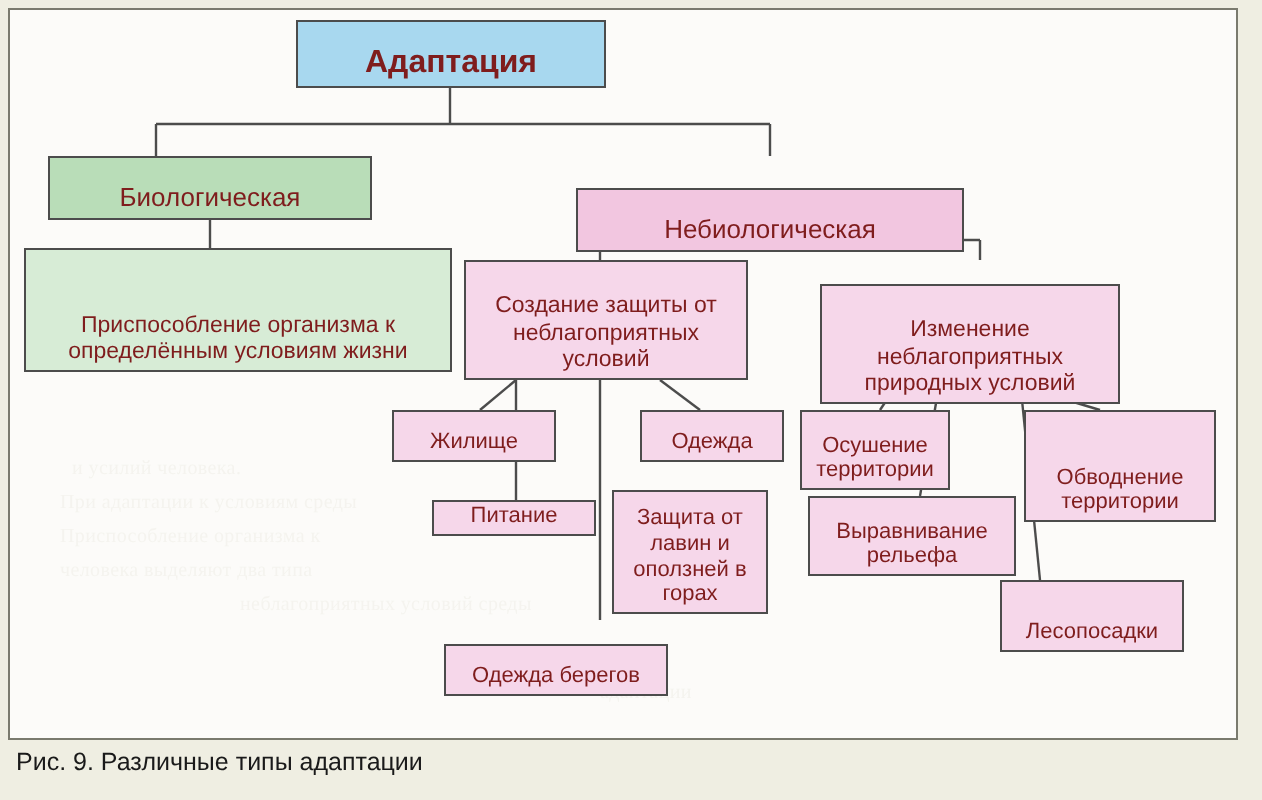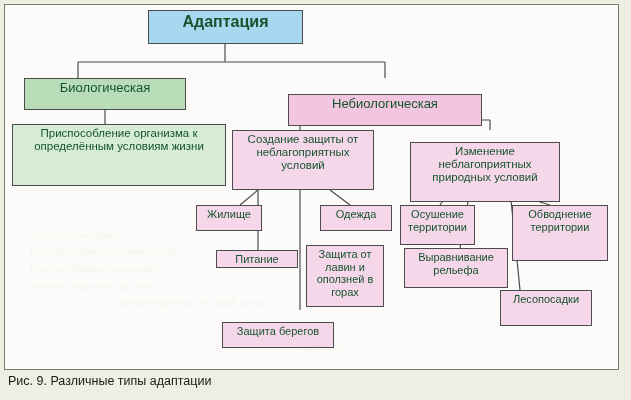--- a/index.html
+++ b/index.html
@@ -53,26 +53,26 @@
     width: 631px;
     height: 400px;
     pointer-events: none;
   }
 
   .node {
     position: absolute;
     box-sizing: border-box;
     border: 1px solid #4c4c4c;
     display: flex;
-    align-items: flex-start;
+    align-items: flex-end;
     justify-content: center;
     text-align: center;
     line-height: 1.15;
     padding: 2px 4px;
-    color: #14532d;
+    color: #7f1d1d;
   }
   .node span { display: block; width: 100%; }
 
   .blue {
     background: #a8d8ef;
     font-weight: bold;
     font-size: 16px;
   }
   .green {
     background: #b9ddb8;
@@ -164,38 +164,38 @@
   </div>
 
   <div class="node pink-sm" style="left:232px; top:130px; width:142px; height:60px;">
     <span>Создание защиты от неблагоприятных условий</span>
   </div>
 
   <div class="node pink-sm" style="left:410px; top:130px; width:150px; height:60px;margin-top:12px;">
     <span>Изменение неблагоприятных природных условий</span>
   </div>
 
-  <div class="node pink-xs" style="left:196px; top:205px; width:66px; height:26px;">
+  <div class="node pink-xs" style="left:196px; top:205px; width:82px; height:26px;">
     <span>Жилище</span>
   </div>
 
   <div class="node pink-xs" style="left:216px; top:250px; width:82px; height:18px;">
     <span>Питание</span>
   </div>
 
   <div class="node pink-xs" style="left:320px; top:205px; width:72px; height:26px;">
     <span>Одежда</span>
   </div>
 
   <div class="node pink-xs" style="left:306px; top:245px; width:78px; height:62px;">
     <span>Защита от лавин и оползней в горах</span>
   </div>
 
   <div class="node pink-xs" style="left:222px; top:322px; width:112px; height:26px;">
-    <span>Защита берегов</span>
+    <span>Одежда берегов</span>
   </div>
 
   <div class="node pink-xs" style="left:400px; top:205px; width:75px; height:40px;">
     <span>Осушение территории</span>
   </div>
 
   <div class="node pink-xs" style="left:404px; top:248px; width:104px; height:40px;">
     <span>Выравнивание рельефа</span>
   </div>
 

